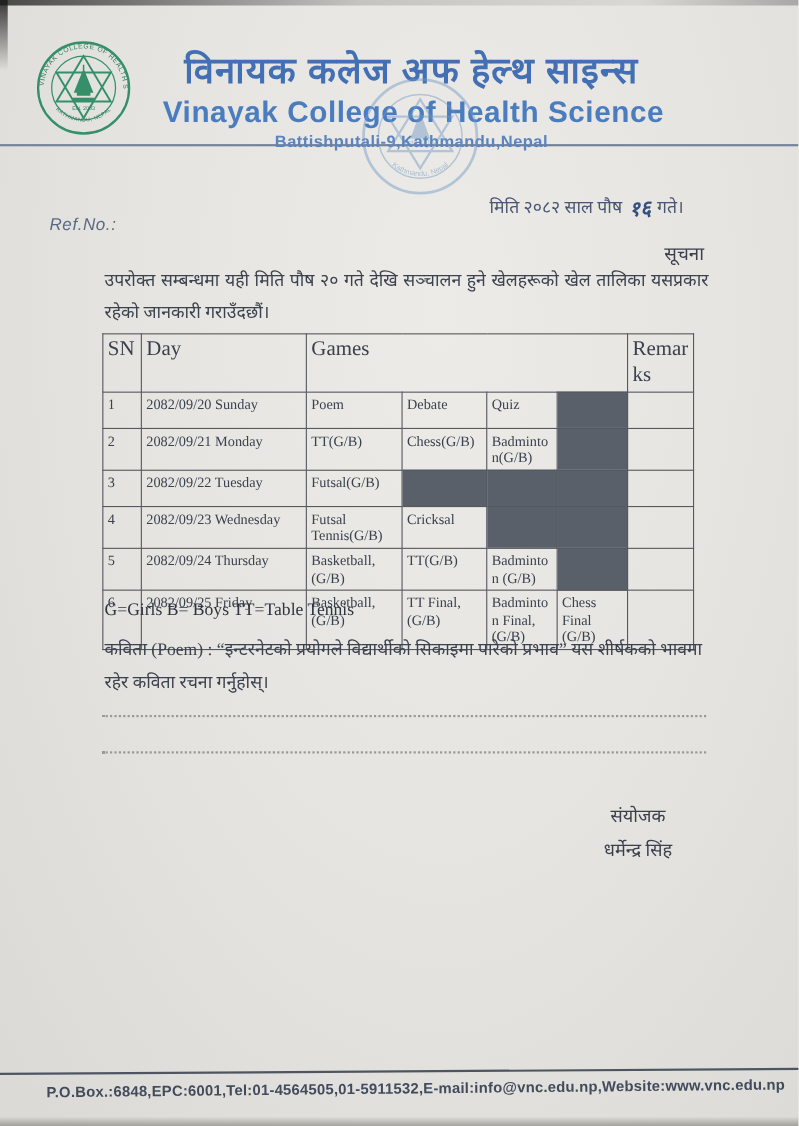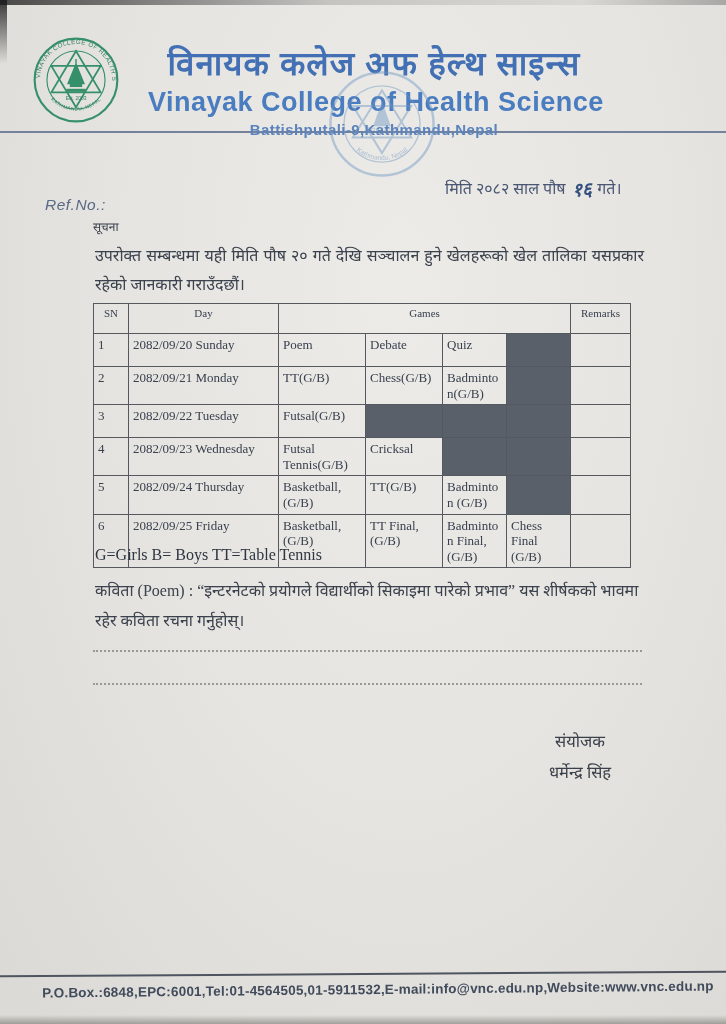--- a/index.html
+++ b/index.html
@@ -30,31 +30,31 @@
 
   .refno{position:absolute;left:45px;top:152px;
     font-family:"Liberation Sans","DejaVu Sans",sans-serif;
     font-weight:400;font-style:italic;font-size:15.5px;color:#5a6a85;letter-spacing:.5px;margin-top:44px;}
   .dateline{position:absolute;left:445px;top:174px;font-size:16px;color:#4a5673;
     display:flex;align-items:baseline;gap:6px;white-space:nowrap;}
   .handwritten{font-size:19px;color:#33507f;font-style:italic;font-weight:600;
     transform:rotate(-3deg);position:relative;top:2px;}
 
   
-  .notice-title{position:absolute;left:93px;top:218px;width:547px;text-align:left;
-    font-size:12px;color:#3a3f4b;}
+  .notice-title{position:absolute;left:93px;top:218px;width:547px;text-align:right;
+    font-size:17px;color:#3a3f4b;}
   .notice-body{position:absolute;left:95px;top:242px;width:549px;
     font-size:16px;line-height:1.8;color:#3b414d;text-align:justify;}
 
   
   table.sched{position:absolute;left:93px;top:303px;width:537px;border-collapse:collapse;
     table-layout:fixed;font-size:13px;color:#39404e;}
   table.sched th,table.sched td{border:1px solid #565860;padding:3px 4px;vertical-align:top;
     text-align:left;font-weight:normal;overflow-wrap:break-word;line-height:1.2;}
-  table.sched th{font-size:11px;text-align:center;}
+  table.sched th{font-size:19px;}
   th.c-games,th.c-remarks{text-align:center;}
   tr.hdr{height:30px;}
   tbody tr:nth-child(1){height:33px;}
   tbody tr:nth-child(2){height:33px;}
   tbody tr:nth-child(3){height:33px;}
   tbody tr:nth-child(4){height:32px;}
   tbody tr:nth-child(5){height:33px;}
   tbody tr:nth-child(6){height:45px;}
   td.redacted{background:#596069;border-color:#596069;}
   .legend{position:absolute;left:95px;top:546px;font-size:16px;color:#2f3540;}

